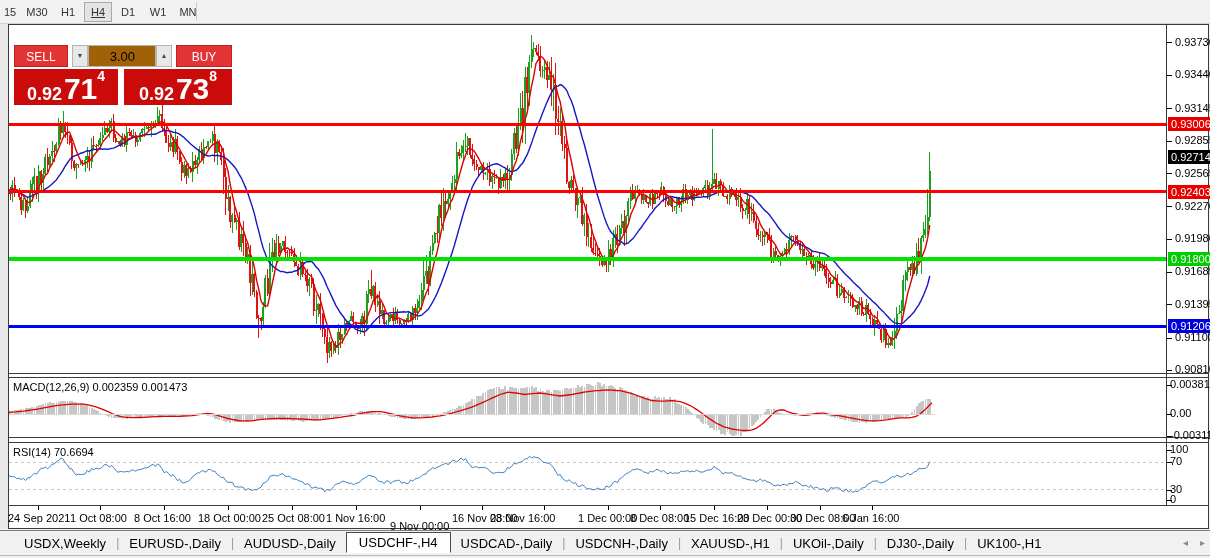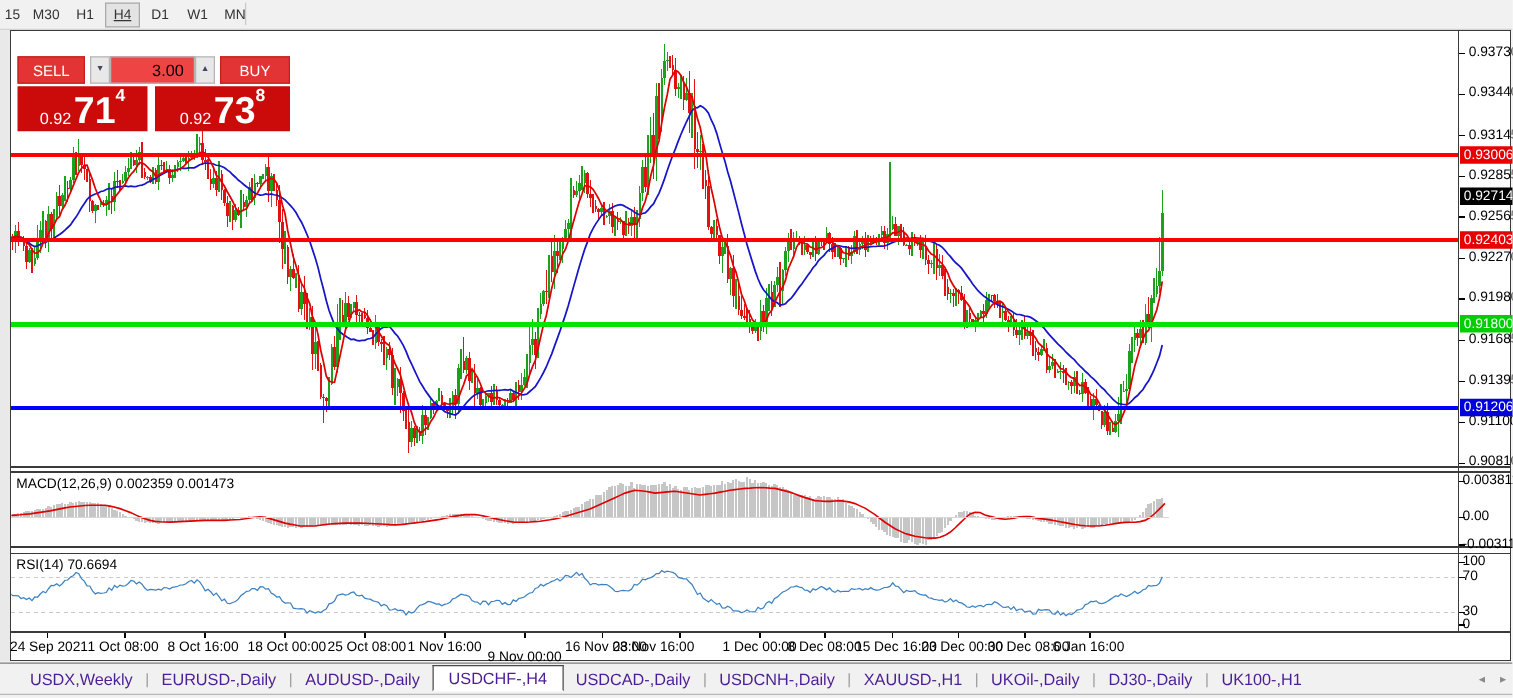--- a/index.html
+++ b/index.html
@@ -27,36 +27,36 @@
   #tp-row1{position:relative;height:22px;}
   .tp-btn{position:absolute;top:0;height:22px;line-height:22px;text-align:center;
     background:#e23434;color:#fff;font-size:12px;border:1px solid #c02020;box-sizing:border-box;}
   #sell-btn{left:2px;width:54px;}
   #buy-btn{left:164px;width:56px;}
   .spin{position:absolute;top:0;width:16px;height:22px;background:#e8e8e8;border:1px solid #b5b5b5;
     box-sizing:border-box;font-size:7px;color:#446;text-align:center;line-height:20px;}
   #spin-down{left:60px;}
   #spin-up{left:144px;}
   #vol-field{position:absolute;left:76px;top:0;width:68px;height:22px;box-sizing:border-box;
-    background:#ef4444;border:1px solid #b5b5b5;font-size:13px;text-align:right;
-    padding-right:8px;font-family:"Liberation Sans",sans-serif;}
+    background:#a16207;border:1px solid #b5b5b5;font-size:13px;text-align:right;
+    padding-right:20px;font-family:"Liberation Sans",sans-serif;}
   #tp-row2{position:relative;height:36px;margin-top:2px;}
   .price-tile{position:absolute;top:0;height:36px;background:#cb0a0a;color:#fff;
     display:flex;align-items:flex-end;justify-content:center;padding-bottom:3px;box-sizing:border-box;}
   #sell-tile{left:2px;width:104px;}
   #buy-tile{left:112px;width:108px;}
-  .pt-small{font-size:13px;font-weight:normal;margin-right:2px;line-height:15px;}
+  .pt-small{font-size:18px;font-weight:bold;margin-right:2px;line-height:15px;}
   .pt-big{font-size:30px;font-weight:bold;line-height:26px;}
   .pt-sup{font-size:14px;font-weight:bold;line-height:12px;align-self:flex-start;margin-top:1px;}
 
   
   #tabbar{position:absolute;left:0;top:530px;width:1210px;height:28px;background:#f1f1f1;
     border-top:1px solid #7e7e7e;box-sizing:border-box;}
   #tabs{position:absolute;left:14px;top:0;height:24px;display:flex;align-items:center;}
-  .tab{font-size:13px;color:#4c1d95;padding:2px 10px;white-space:nowrap;cursor:default;}
+  .tab{font-size:13px;color:#000000;padding:2px 10px;white-space:nowrap;cursor:default;}
   .tab.active{background:#fff;border:1px solid #4a4a4a;border-bottom:1px solid #fff;
     padding:2px 12px;margin-top:-1px;}
   .tab-sep{color:#9a9a9a;font-size:12px;}
   .tab-arrow{position:absolute;top:6px;font-size:10px;color:#8a8a8a;}
   #tab-left-arrow{left:1183px;}
   #tab-right-arrow{left:1200px;}
   #tabbar-bottomline{position:absolute;left:0;top:555px;width:1210px;height:1px;background:#b9b9b9;}
 </style>
 </head>
 <body>

